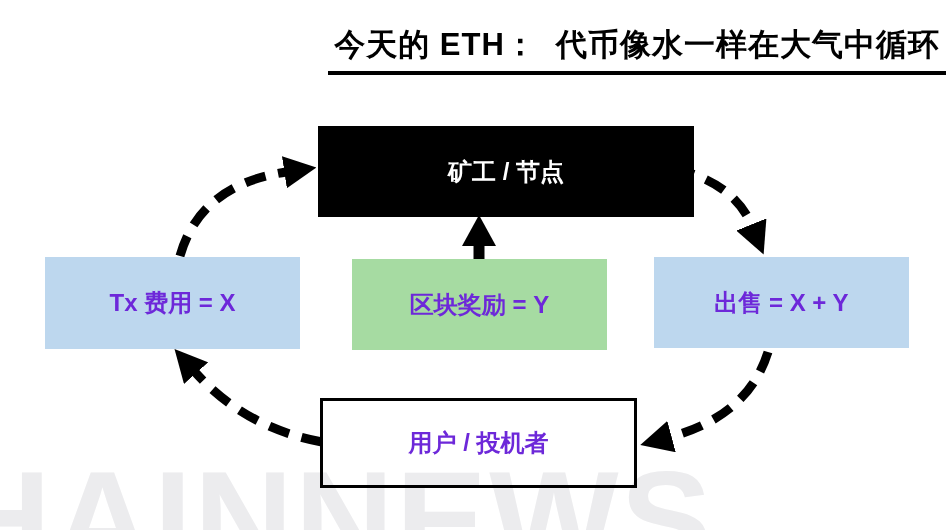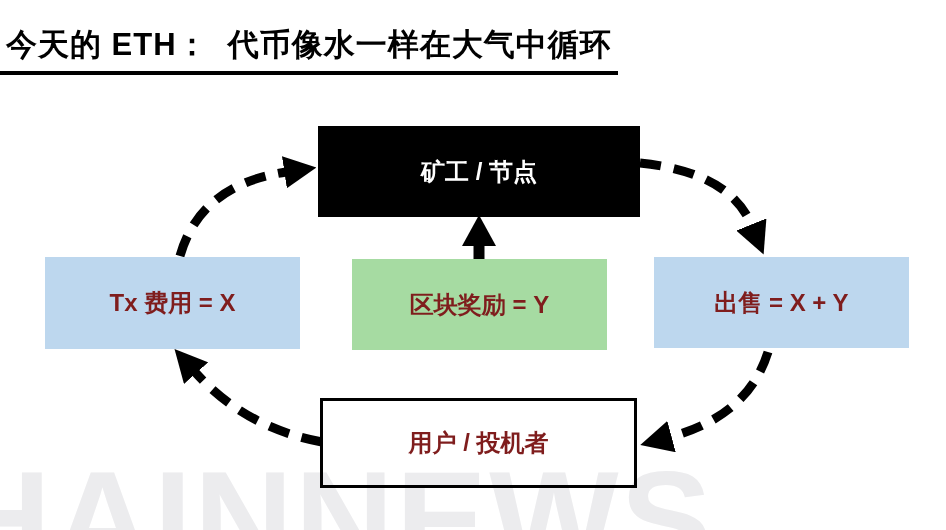--- a/index.html
+++ b/index.html
@@ -14,21 +14,21 @@
     height: 530px;
     overflow: hidden;
     background: #ffffff;
   }
   
   .title-wrap {
     position: absolute;
     top: 24px;
     left: 0;
     right: 0;
-    text-align: left;
+    text-align: right;
     z-index: 3;
   }
   .title-text {
     display: inline-block;
     font-size: 31px;
     font-weight: bold;
     color: #000000;
     letter-spacing: 1px;
     border-bottom: 4px solid #000000;
     padding: 0 6px 5px 6px;
@@ -63,26 +63,26 @@
   #arrowhead path { fill: #000000; }
   
   .node {
     position: absolute;
     z-index: 2;
     display: flex;
     align-items: center;
     justify-content: center;
     font-weight: bold;
     font-size: 24px;
-    color: #7f1d1d;
+    color: #6d28d9;
     box-sizing: border-box;
     text-align: center;
     white-space: pre;
   }
-  .node-miners  { left: 318px; top: 126px; width: 322px; height: 91px; }
+  .node-miners  { left: 318px; top: 126px; width: 376px; height: 91px; }
   .node-txfee   { left: 45px;  top: 257px; width: 255px; height: 92px; }
   .node-reward  { left: 352px; top: 259px; width: 255px; height: 91px; }
   .node-sell    { left: 654px; top: 257px; width: 255px; height: 91px; }
   .node-users   { left: 320px; top: 398px; width: 317px; height: 90px;
                   background: transparent; border: 3px solid #a3a3a3; text-align: center; }
 </style>
 </head>
 <body>
 
 <div id="canvas">

